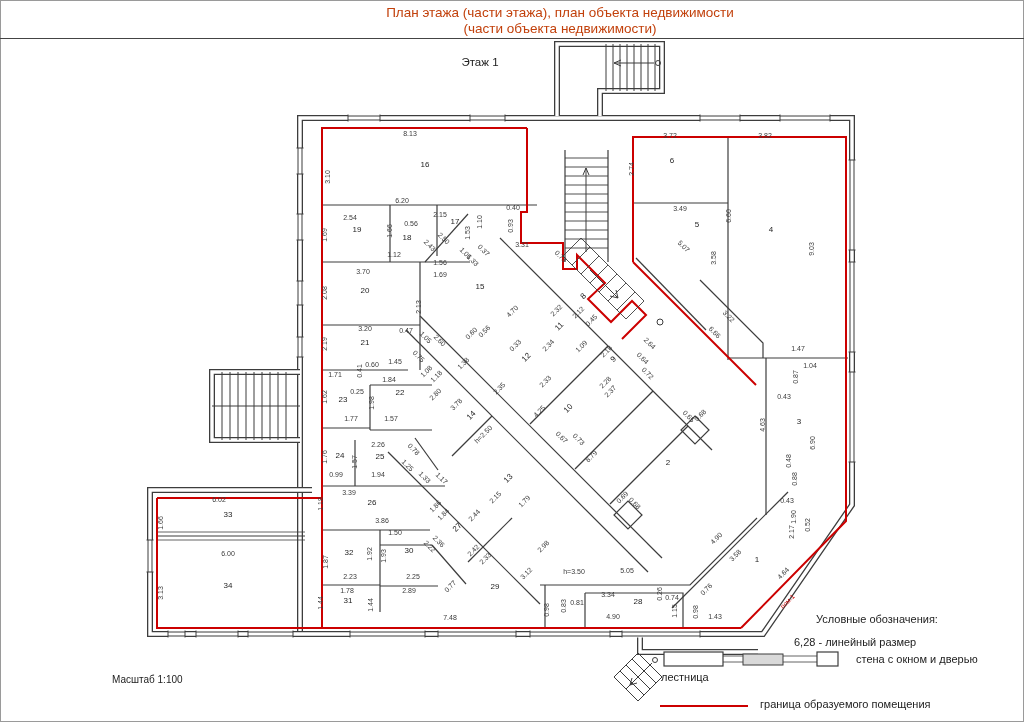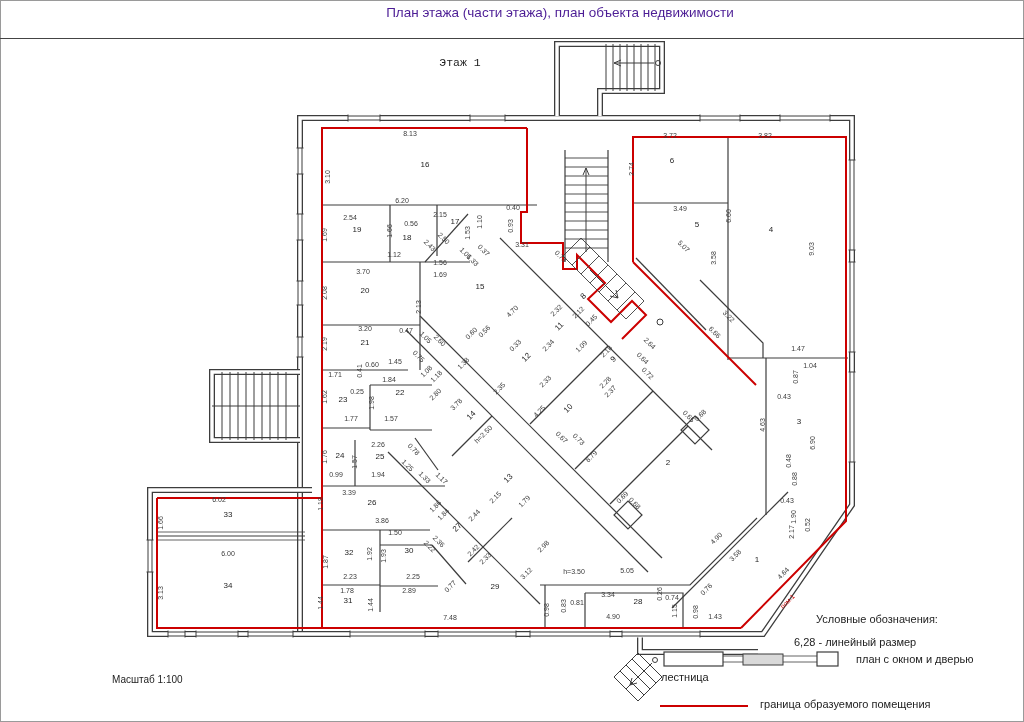--- a/index.html
+++ b/index.html
@@ -1,46 +1,47 @@
 <!DOCTYPE html>
 <html><head>
 <meta charset="utf-8">
 <style>
   html,body{margin:0;padding:0;background:#fff;}
   body{width:1024px;height:722px;position:relative;overflow:hidden;
        font-family:"Liberation Sans","DejaVu Sans",sans-serif;color:#222;}
   .frame{position:absolute;left:0;top:0;width:1022px;height:720px;border:1px solid #9a9a9a;}
   .titlebox{position:absolute;left:120px;top:5px;width:880px;text-align:center;
-            font-size:13.5px;line-height:16px;color:#4c1d95;}
+            font-size:13.5px;line-height:16px;color:#c2410c;}
   .ruler{position:absolute;left:0;top:38px;width:1024px;height:0;border-top:1.5px solid #444;}
-  .floorlabel{position:absolute;left:400px;top:56px;width:120px;text-align:center;font-size:11.5px;font-family:Liberation Mono, monospace;}
+  .floorlabel{position:absolute;left:420px;top:56px;width:120px;text-align:center;font-size:11.5px;}
   .scalelabel{position:absolute;left:112px;top:674px;font-size:10px;}
   .leg-head{position:absolute;left:776px;top:613px;font-size:11px;margin-left:40px;}
   .leg-lin{position:absolute;left:794px;top:636px;font-size:11px;}
   .leg-wall{position:absolute;left:856px;top:653px;font-size:11px;}
   .leg-stairs{position:absolute;left:661px;top:671px;font-size:11px;text-align:right;}
   .leg-bound{position:absolute;left:760px;top:698px;font-size:11px;}
   svg{position:absolute;left:0;top:0;}
   text{font-family:"Liberation Sans","DejaVu Sans",sans-serif;}
 </style>
 </head>
 <body>
 
 <div class="frame"></div>
 
 <div class="titlebox">
   <div>План этажа (части этажа), план объекта недвижимости</div>
+  <div>(части объекта недвижимости)</div>
 </div>
 <div class="ruler"></div>
 <div class="floorlabel">Этаж 1</div>
 <div class="scalelabel">Масштаб 1:100</div>
 
 <div class="leg-head">Условные обозначения:</div>
 <div class="leg-lin">6,28 - линейный размер</div>
-<div class="leg-wall">план с окном и дверью</div>
+<div class="leg-wall">стена с окном и дверью</div>
 <div class="leg-stairs">лестница</div>
 <div class="leg-bound">граница образуемого помещения</div>
 
 <svg id="plan-svg" width="1024" height="722" viewBox="0 0 1024 722">
     <path d="M300,118 H852 V505 L763,634 H300 Z" stroke="#3d3d3d" stroke-width="6" fill="none"></path>
     <path d="M300,118 H852 V505 L763,634 H300 Z" stroke="#fff" stroke-width="3.4" fill="none"></path>
     <path d="M312,490 H150 V634 H312" stroke="#3d3d3d" stroke-width="6" fill="none"></path>
     <path d="M312,490 H150 V634 H312" stroke="#fff" stroke-width="3.4" fill="none"></path>
     <path d="M557,116 V44 H662 V91 H600 V116" stroke="#3d3d3d" stroke-width="6" fill="none"></path>
     <path d="M557,116 V44 H662 V91 H600 V116" stroke="#fff" stroke-width="3.4" fill="none"></path>

